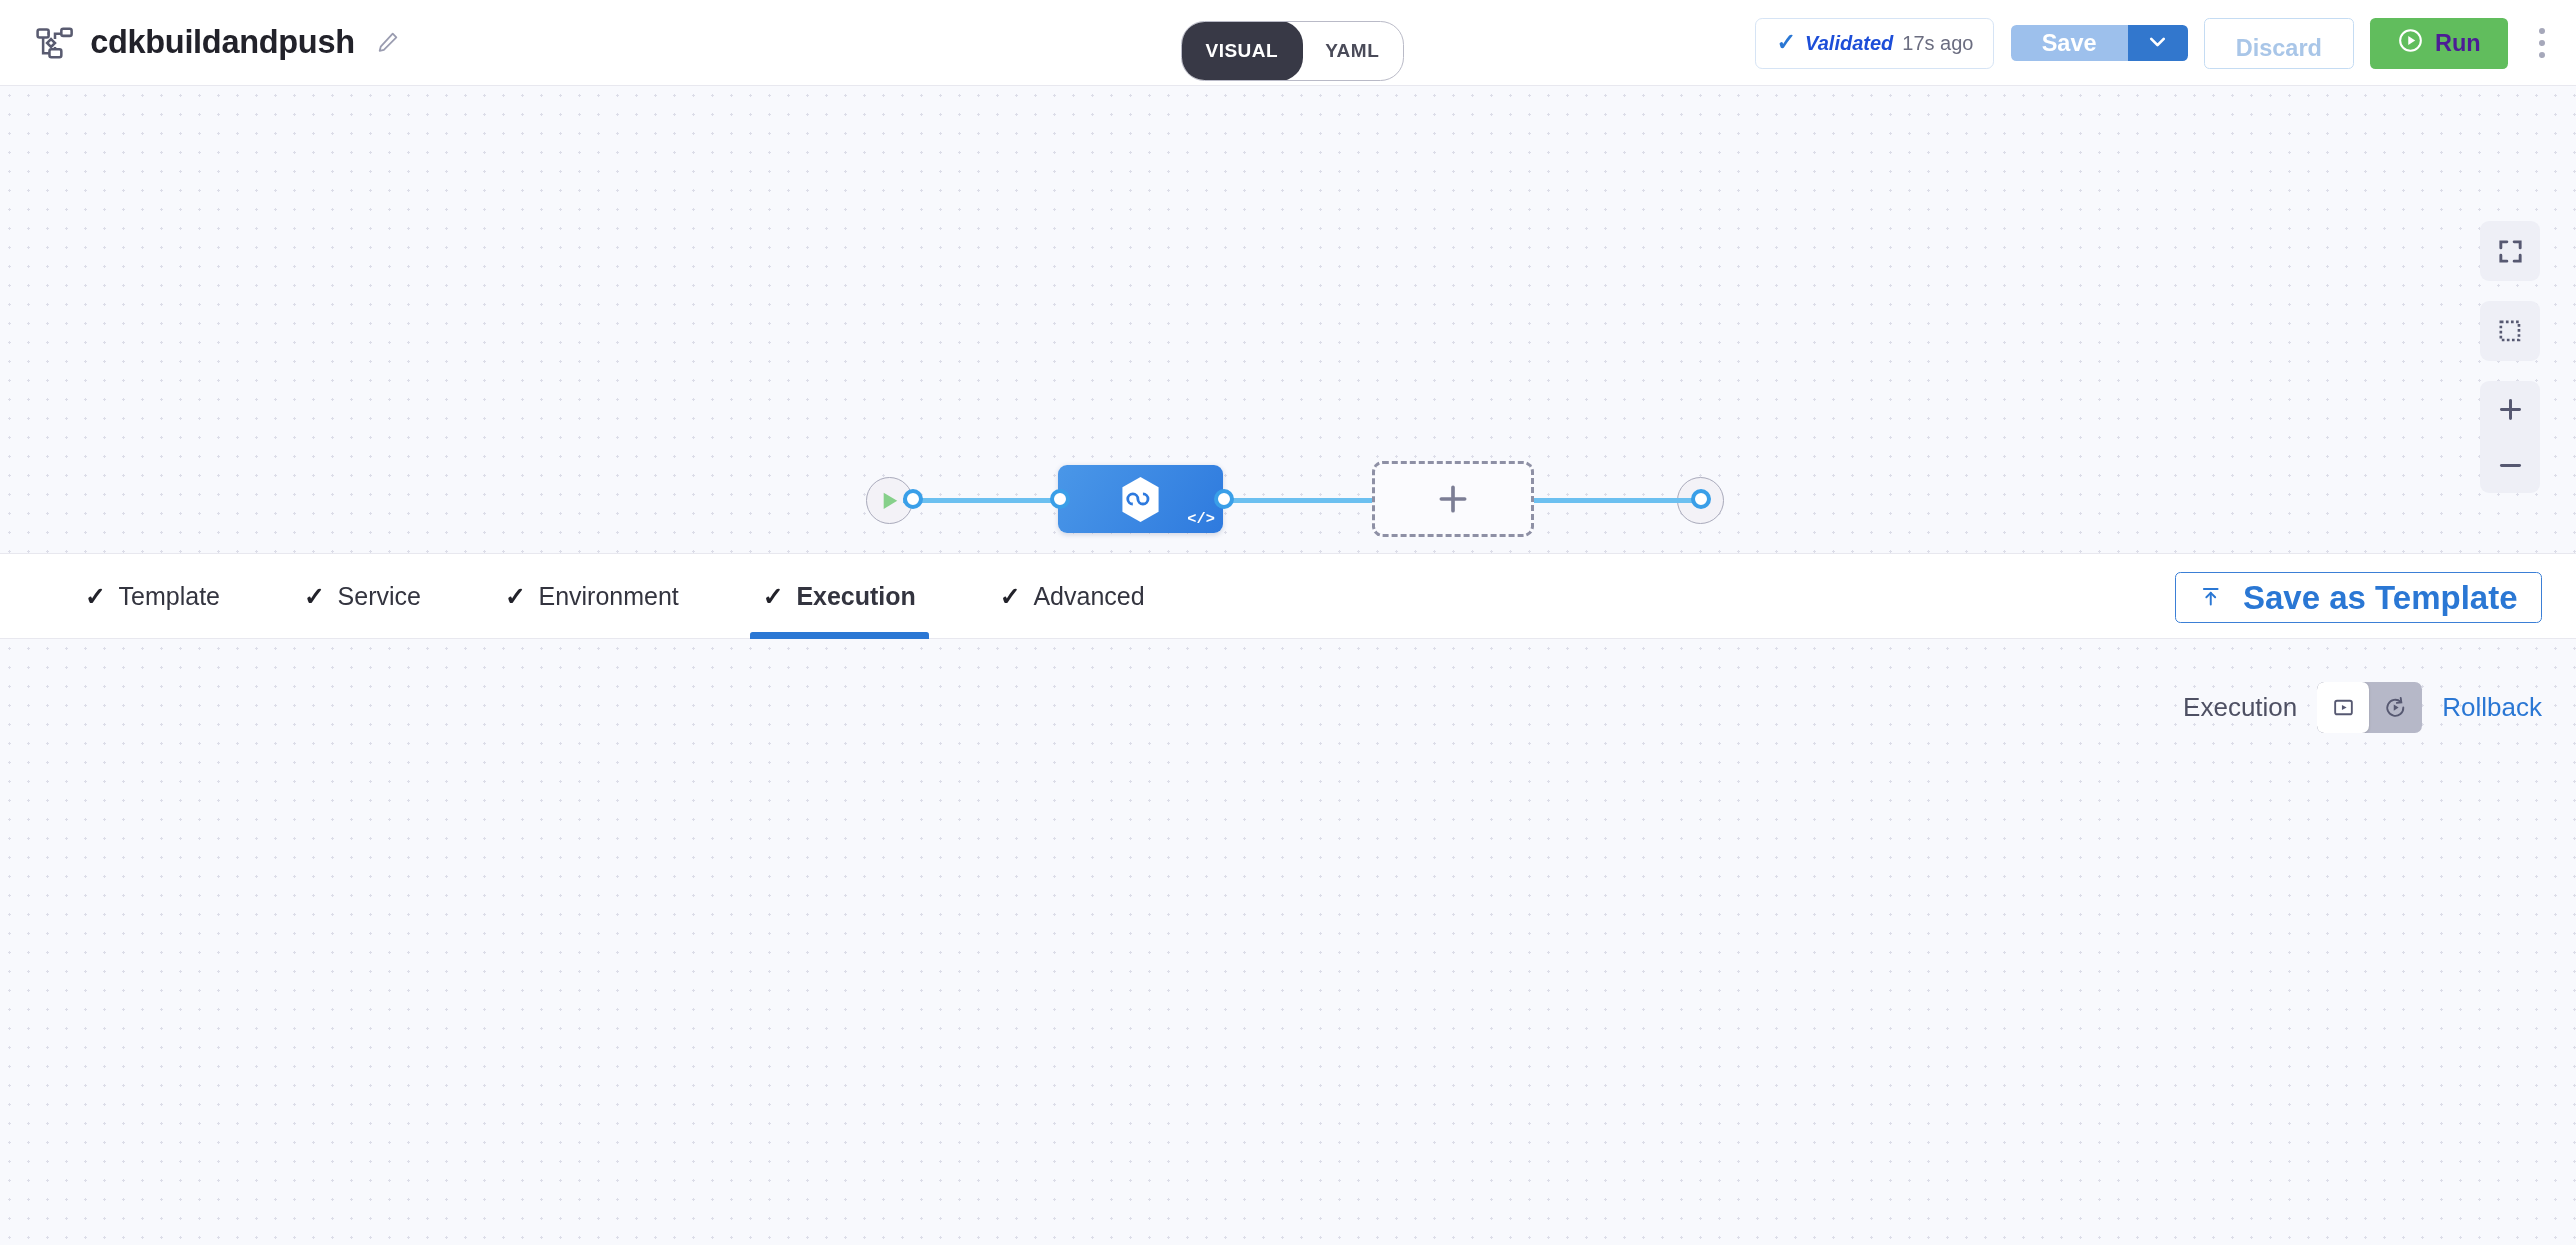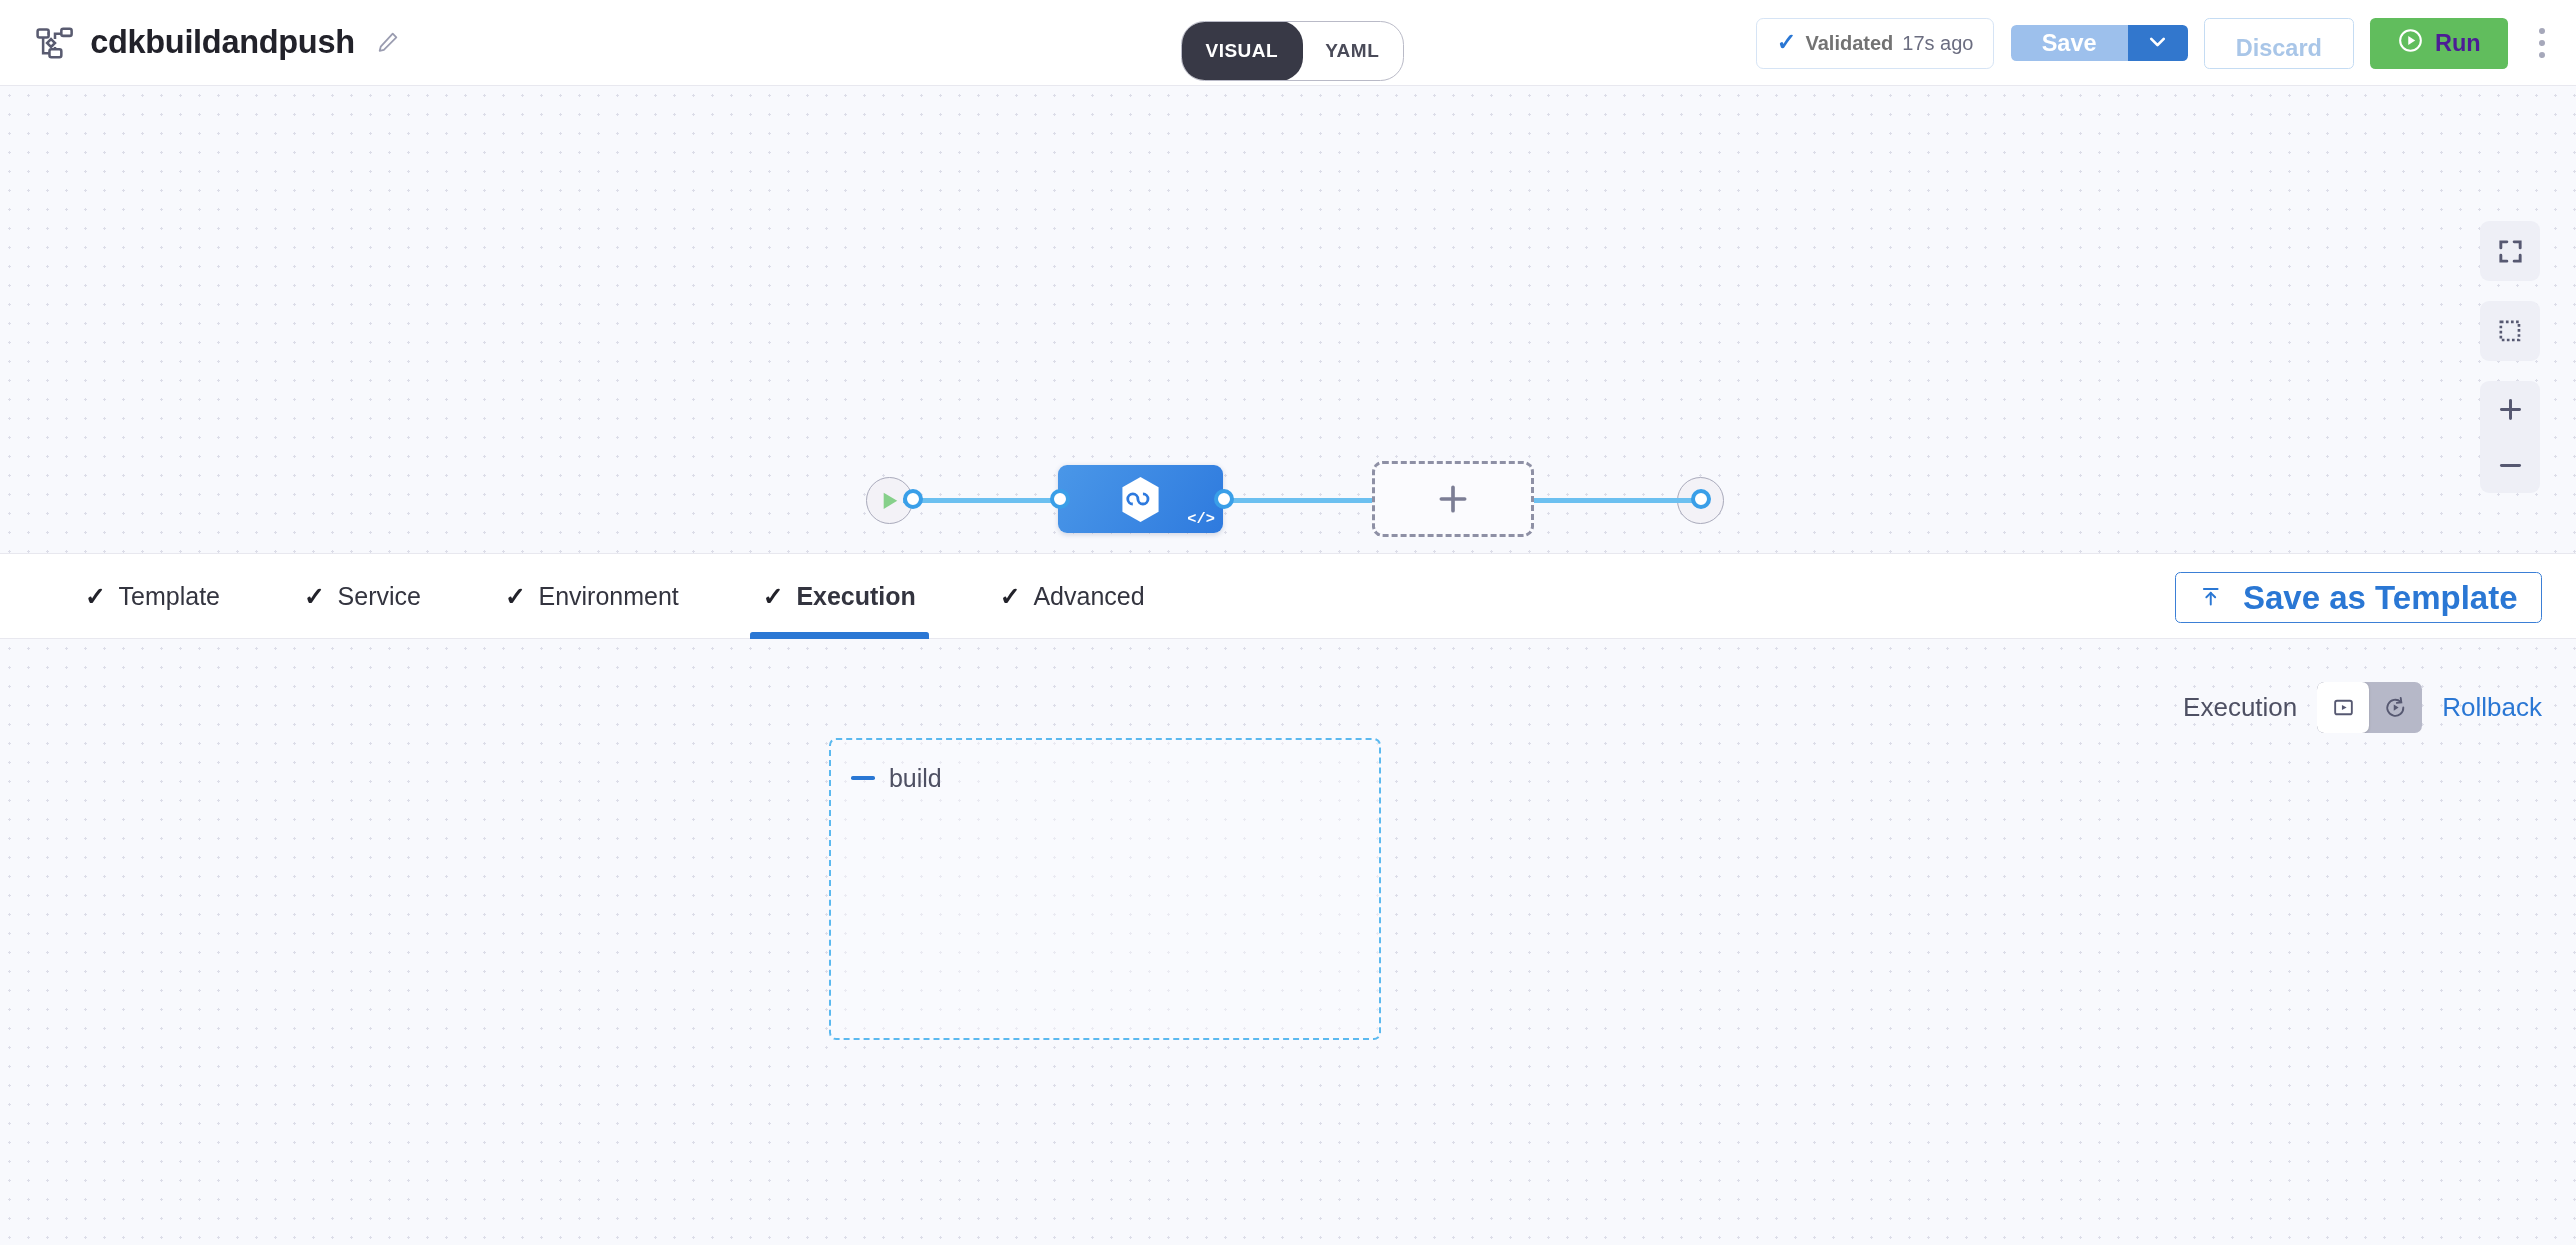--- a/index.html
+++ b/index.html
@@ -46,21 +46,21 @@
   .hdr-right {
     position: absolute; right: 16.2px; top: 0; height: 86px;
     display: flex; align-items: center; gap: 16.2px;
   }
   .validated-chip {
     display: flex; align-items: center; gap: 9px;
     border: 0.9px solid #d6e4f5; border-radius: 7.2px;
     height: 51px; padding: 0 20px; background: #fff;
   }
   .validated-chip .chk { color: #2a77d4; font-size: 23.5px; line-height: 1; font-weight: bold; }
-  .validated-txt { font-size: 20px; font-weight: bold; color: #737373; }
+  .validated-txt { font-size: 20px; font-weight: bold; color: #1d4ed8; font-style: italic; }
   .validated-time { font-size: 20px; color: #6b6d80; }
 
   .save-group { display: flex; height: 36px; border-radius: 5.4px; overflow: hidden; }
   .save-btn {
     background: #9dc0ec; color: #ffffff;
     font-size: 23.5px; font-weight: bold;
     padding: 0 31px; display: flex; align-items: center;
     border: none; cursor: default; font-family: inherit;
   }
   .save-caret {
@@ -403,21 +403,15 @@
         <svg width="25" height="25" viewBox="0 0 24 24" fill="none" stroke="#565871" stroke-width="1.8" stroke-linecap="round">
           <path d="M19.5 12 A7.7 7.7 0 1 1 17 6.6"></path>
           <path d="M17 2.8 L17.6 7.2 L13.3 7.6"></path>
           <path d="M10.3 9 L15 12 L10.3 15 Z" fill="#565871" stroke="none"></path>
         </svg>
       </div>
     </div>
     <span class="rollback-link">Rollback</span>
   </div>
 
-  <div class="step-group" style="left:829px; top:99px; width:552px; height:302px;">
-    <div class="group-header">
-      <span class="group-collapse"></span>
-      <span class="group-name">build</span>
-    </div>
-  </div>
 
 </div>
 
 
 </body></html>

